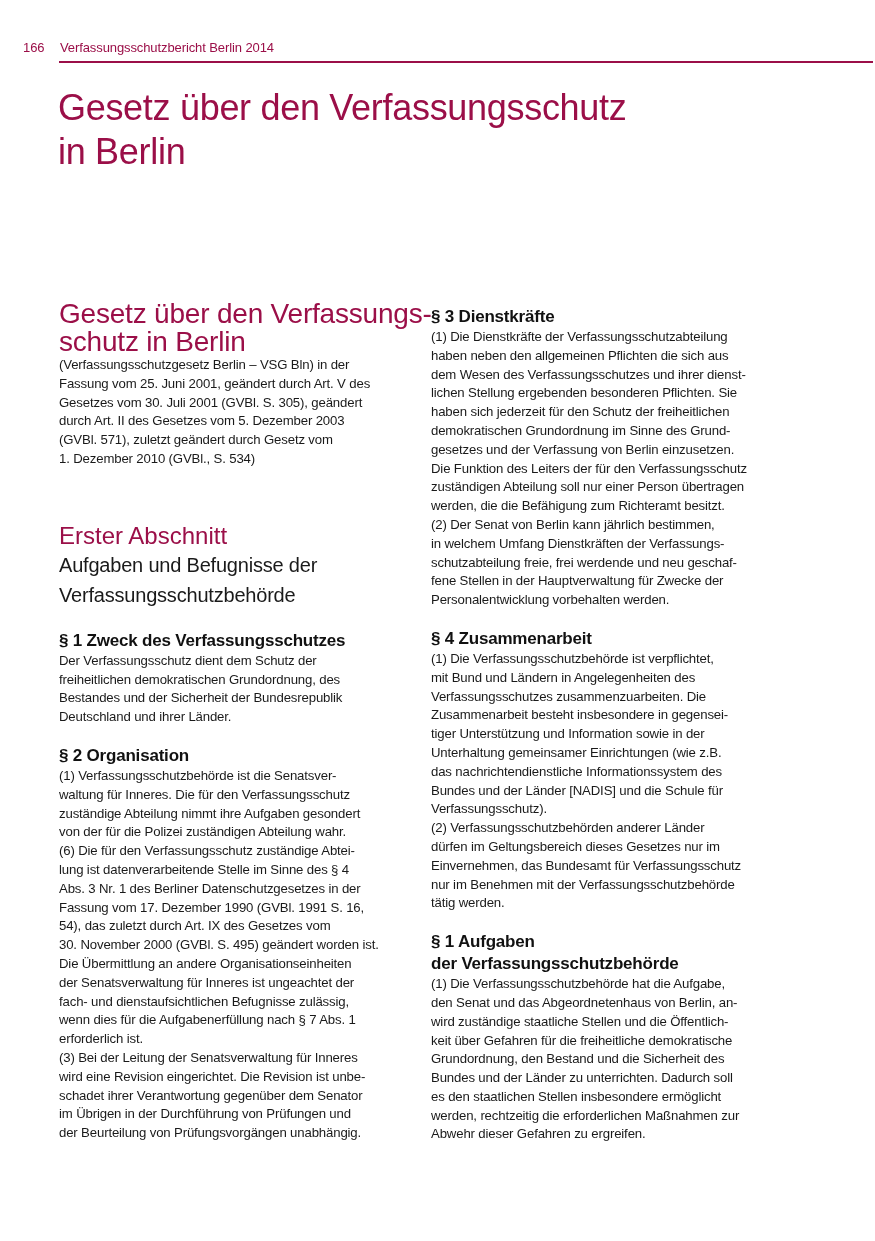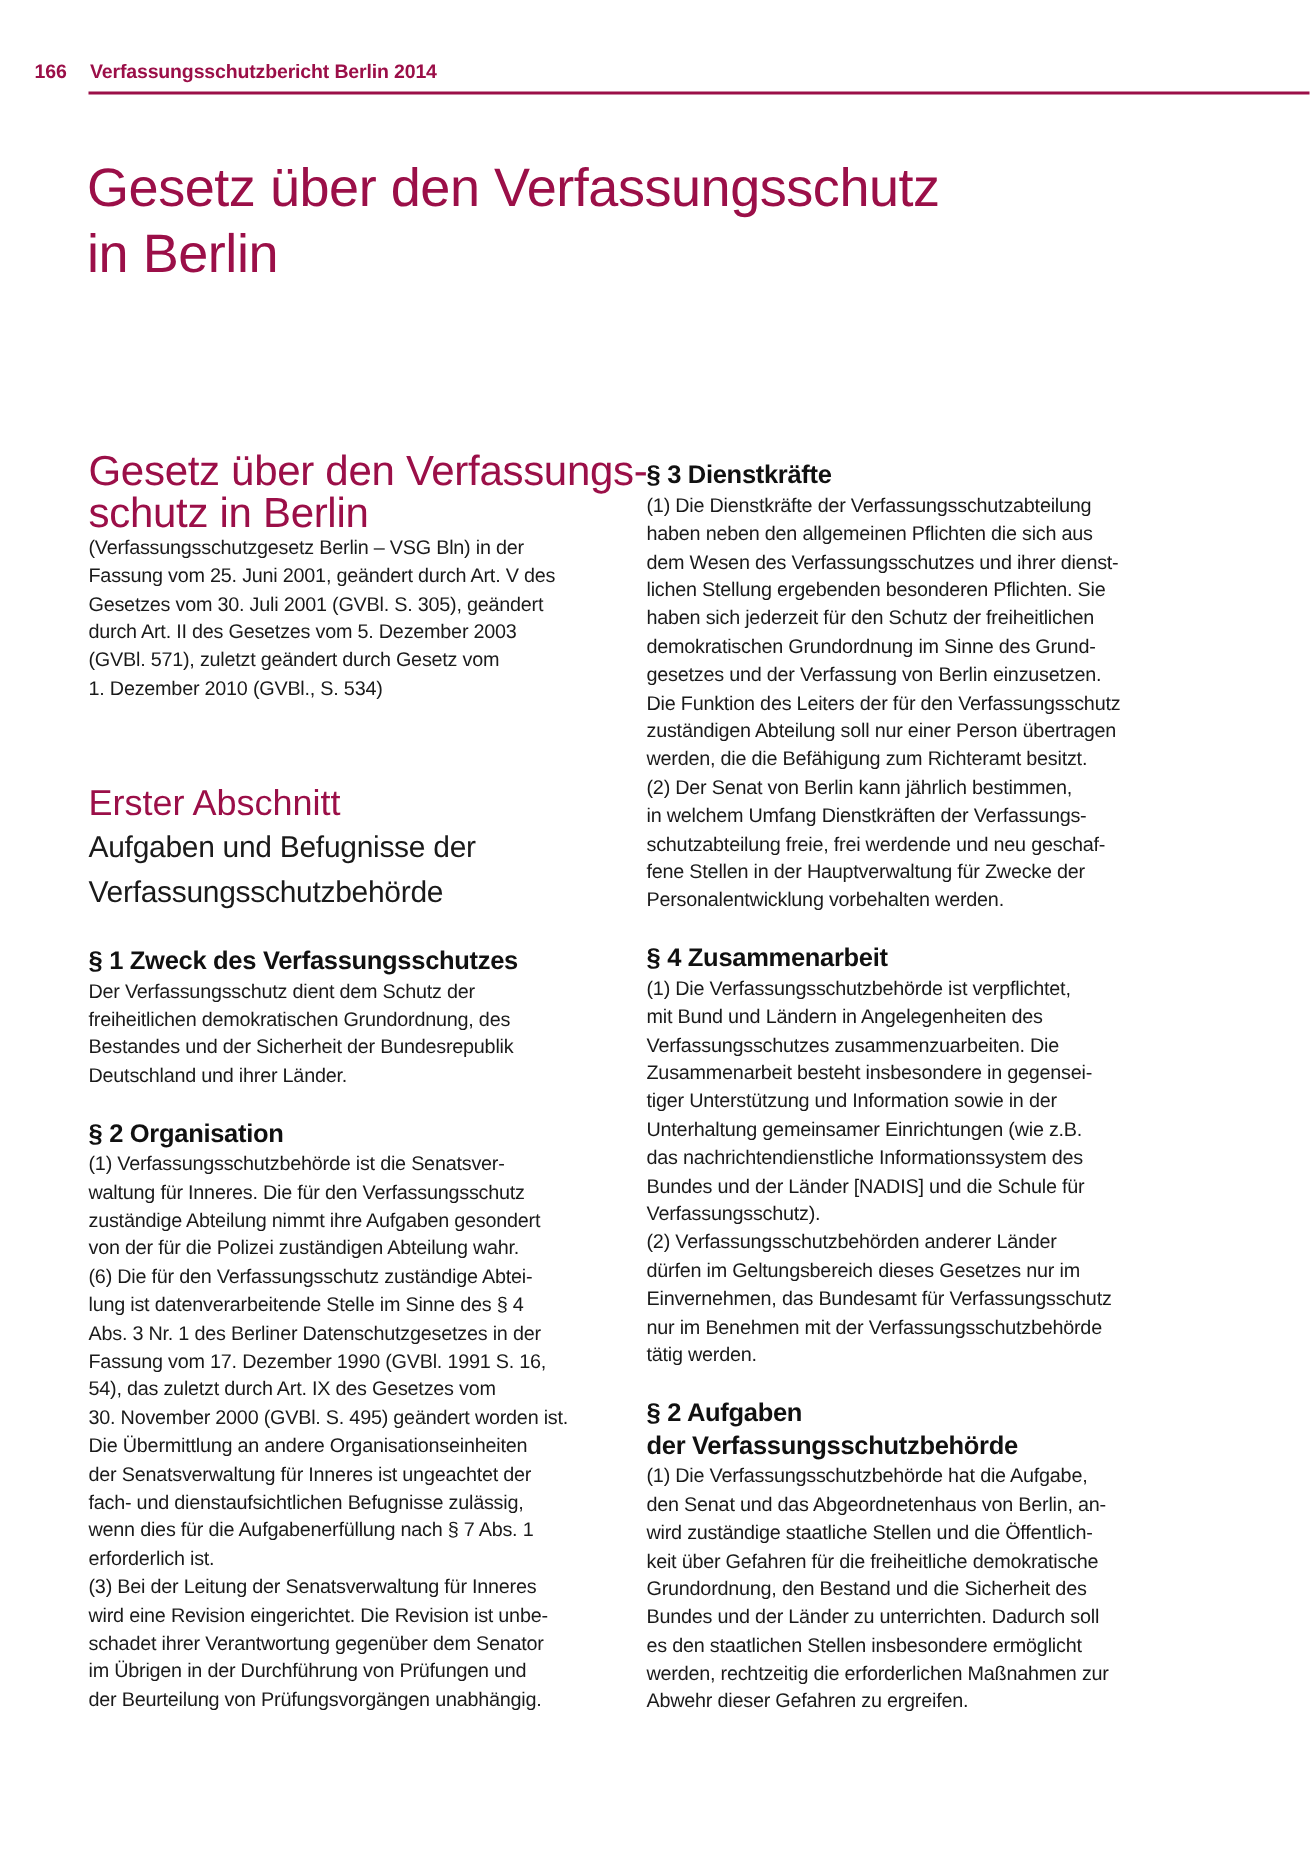--- a/index.html
+++ b/index.html
@@ -3,30 +3,30 @@
 <meta charset="utf-8">
 <style>
   html, body { margin: 0; padding: 0; background: #ffffff; }
   body {
     width: 875px; height: 1241px; position: relative; overflow: hidden;
     font-family: "Liberation Sans", "DejaVu Sans", sans-serif;
     color: #1a1a1a;
   }
   .running-head {
     position: absolute; left: 23px; top: 40px;
-    font-size: 13px; font-weight: bold; color: #9b0f48;
+    font-size: 13px; font-weight: normal; color: #9b0f48;
     white-space: nowrap; letter-spacing: -0.1px;
   }
   .running-head .pagenum { display: inline-block; width: 37px; }
   .head-rule {
     position: absolute; left: 59px; top: 61px; width: 814px; height: 2px;
     background: #9b0f48;
   }
   .page-title {
-    position: absolute; left: 58px; top: 103px; width: 620px;
+    position: absolute; left: 58px; top: 86px; width: 620px;
     font-size: 36px; line-height: 44px; color: #9b0f48; font-weight: normal;
     letter-spacing: -0.3px;
   }
   .col { position: absolute; top: 300px; }
   .col-left { left: 59px; width: 345px; }
   .col-right { left: 431px; width: 345px; top: 306px; }
 
   .law-title {
     font-size: 28px; line-height: 28px; color: #9b0f48; margin: 0;
     font-weight: normal; letter-spacing: -0.2px;
@@ -170,21 +170,21 @@
       <span class="line">Einvernehmen, das Bundesamt für Verfassungsschutz</span>
       <span class="line">nur im Benehmen mit der Verfassungsschutzbehörde</span>
       <span class="line">tätig werden.</span>
     </p>
   </div>
 
   <div class="gap-m"></div>
 
   <div>
     <h3 class="para-heading">
-      <span class="line">§ 2 Aufgaben</span>
+      <span class="line">§ 1 Aufgaben</span>
       <span class="line">der Verfassungsschutzbehörde</span>
     </h3>
     <p class="body-text">
       <span class="line">(1)  Die Verfassungsschutzbehörde hat die Aufgabe,</span>
       <span class="line">den Senat und das Abgeordnetenhaus von Berlin, an-</span>
       <span class="line">wird zuständige staatliche Stellen und die Öffentlich-</span>
       <span class="line">keit über Gefahren für die freiheitliche demokratische</span>
       <span class="line">Grundordnung, den Bestand und die Sicherheit des</span>
       <span class="line">Bundes und der Länder zu unterrichten. Dadurch soll</span>
       <span class="line">es den staatlichen Stellen insbesondere ermöglicht</span>

